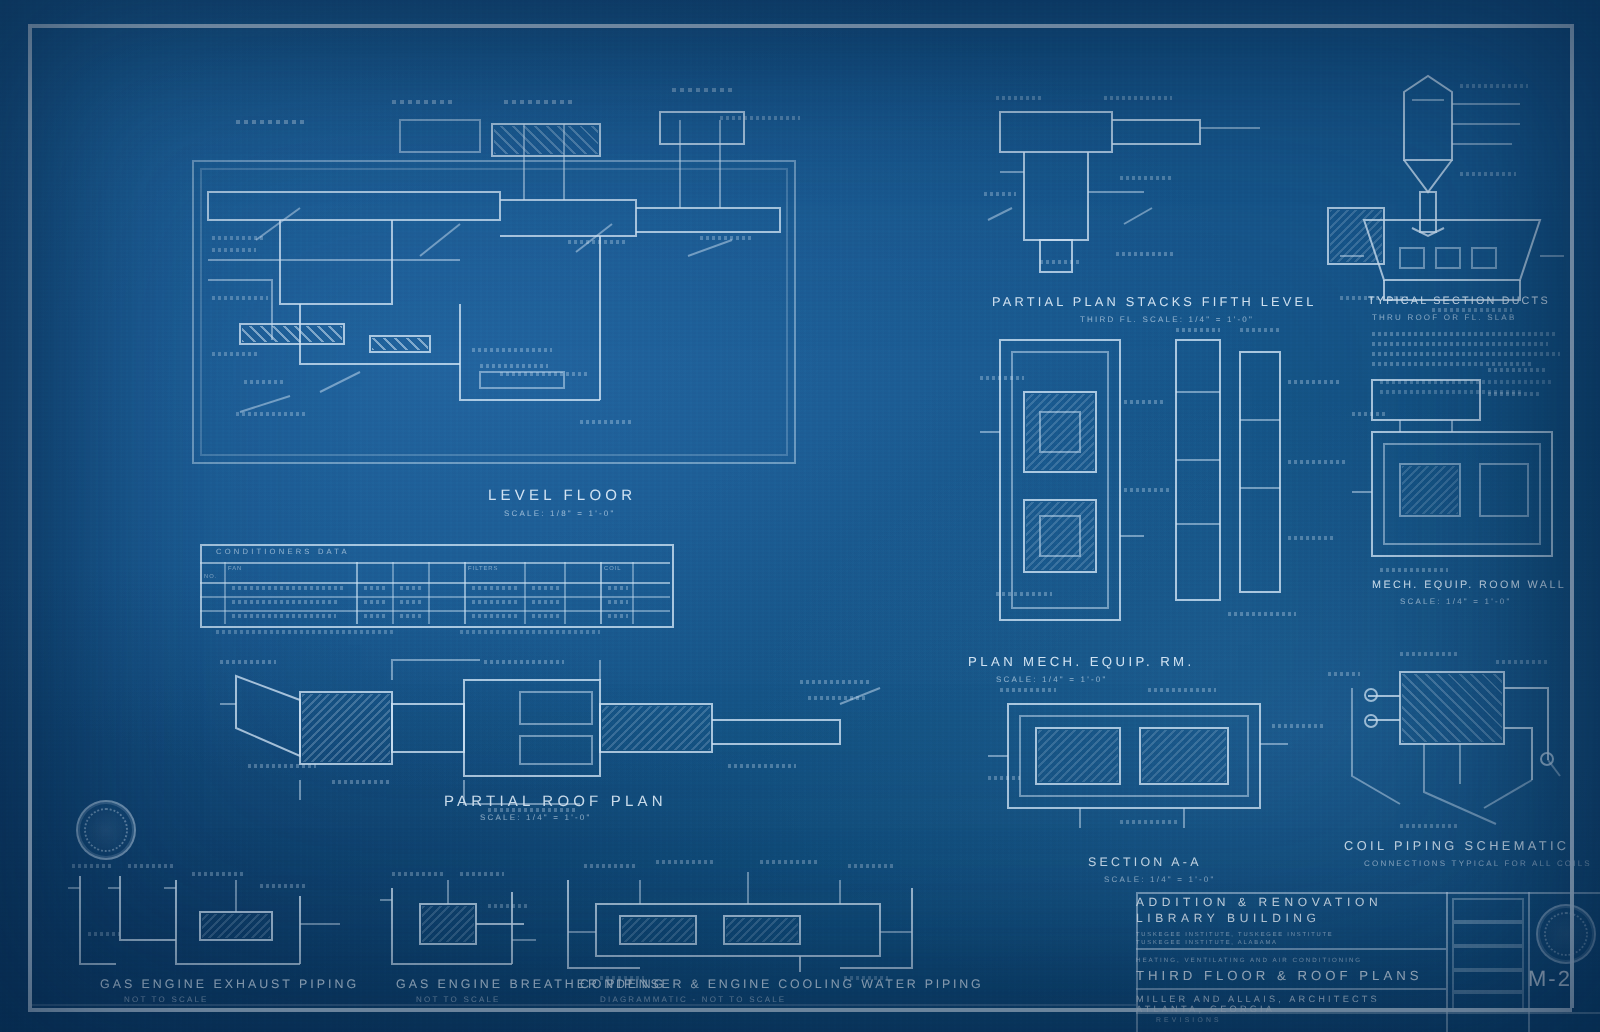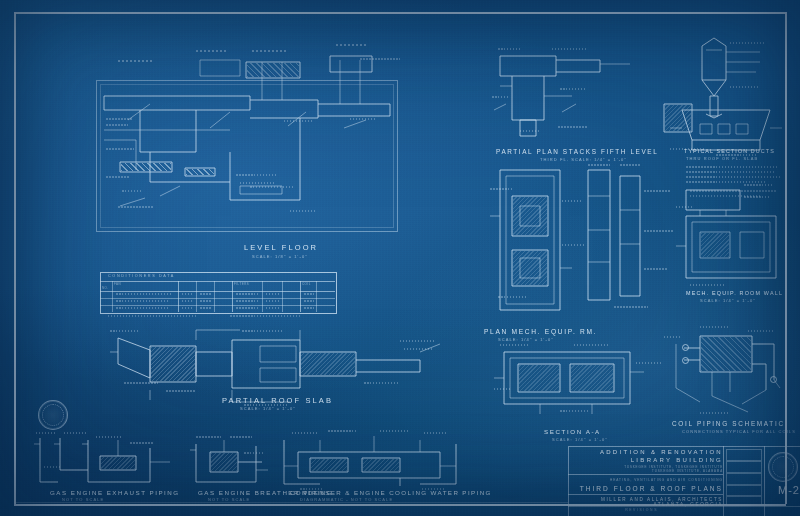--- a/index.html
+++ b/index.html
@@ -40,21 +40,21 @@
 
   
   .nz{position:absolute;height:2px;opacity:.40;
       background:repeating-linear-gradient(90deg,#cfe4f5 0 2px,transparent 2px 4px);}
   .nz.s{height:1.6px;opacity:.32;
       background:repeating-linear-gradient(90deg,#cfe4f5 0 1.5px,transparent 1.5px 3px);}
 
   
   #tb{position:absolute;left:568px;top:446px;width:232px;height:70px;}
   #tb .cell{position:absolute;border:1px solid rgba(207,228,245,.55);}
-  .tbT{position:absolute;color:#e6f1fb;text-align:right;white-space:nowrap;}
+  .tbT{position:absolute;color:#e6f1fb;text-align:left;white-space:nowrap;}
 
   .seal{position:absolute;border-radius:50%;
         border:1px solid rgba(210,230,248,.55);
         box-shadow:0 0 0 1px rgba(210,230,248,.20) inset;
         background:radial-gradient(circle,rgba(205,228,248,.10),rgba(205,228,248,0) 70%);}
   .seal:after{content:"";position:absolute;inset:3px;border-radius:50%;
         border:1px dotted rgba(210,230,248,.45);}
 
   .hatch{position:absolute;
      background-image:repeating-linear-gradient(45deg,rgba(207,228,245,.55) 0 1px,transparent 1px 4px);}
@@ -203,21 +203,21 @@
     <div class="hatch2" style="left:151px;top:347px;width:44px;height:34px;opacity:.6;"></div>
     <div class="hatch2" style="left:301px;top:353px;width:54px;height:22px;opacity:.5;"></div>
     <div class="nz s" style="left:110px;top:330px;width:28px;"></div>
     <div class="nz s" style="left:124px;top:382px;width:34px;"></div>
     <div class="nz s" style="left:166px;top:390px;width:30px;"></div>
     <div class="nz s" style="left:242px;top:330px;width:40px;"></div>
     <div class="nz s" style="left:244px;top:404px;width:44px;"></div>
     <div class="nz s" style="left:400px;top:340px;width:36px;"></div>
     <div class="nz s" style="left:404px;top:348px;width:30px;"></div>
     <div class="nz s" style="left:364px;top:382px;width:34px;"></div>
-    <div class="t ttl" style="left:222px;top:396px;">PARTIAL ROOF SLAB</div>
+    <div class="t ttl" style="left:222px;top:396px;">PARTIAL ROOF PLAN</div>
     <div class="t sub" style="left:240px;top:406px;">SCALE: 1/4" = 1'-0"</div>
   </div>
 
   <div>
     <svg width="800" height="516">
       <path class="s1" d="M500 56 L556 56 L556 76 L500 76 Z"></path>
       <path class="s1" d="M512 76 L512 120 L544 120 L544 76"></path>
       <path class="s2" d="M500 86 L512 86"></path>
       <path class="s2" d="M544 96 L572 96"></path>
       <path class="s1" d="M556 60 L600 60 L600 72 L556 72"></path>

